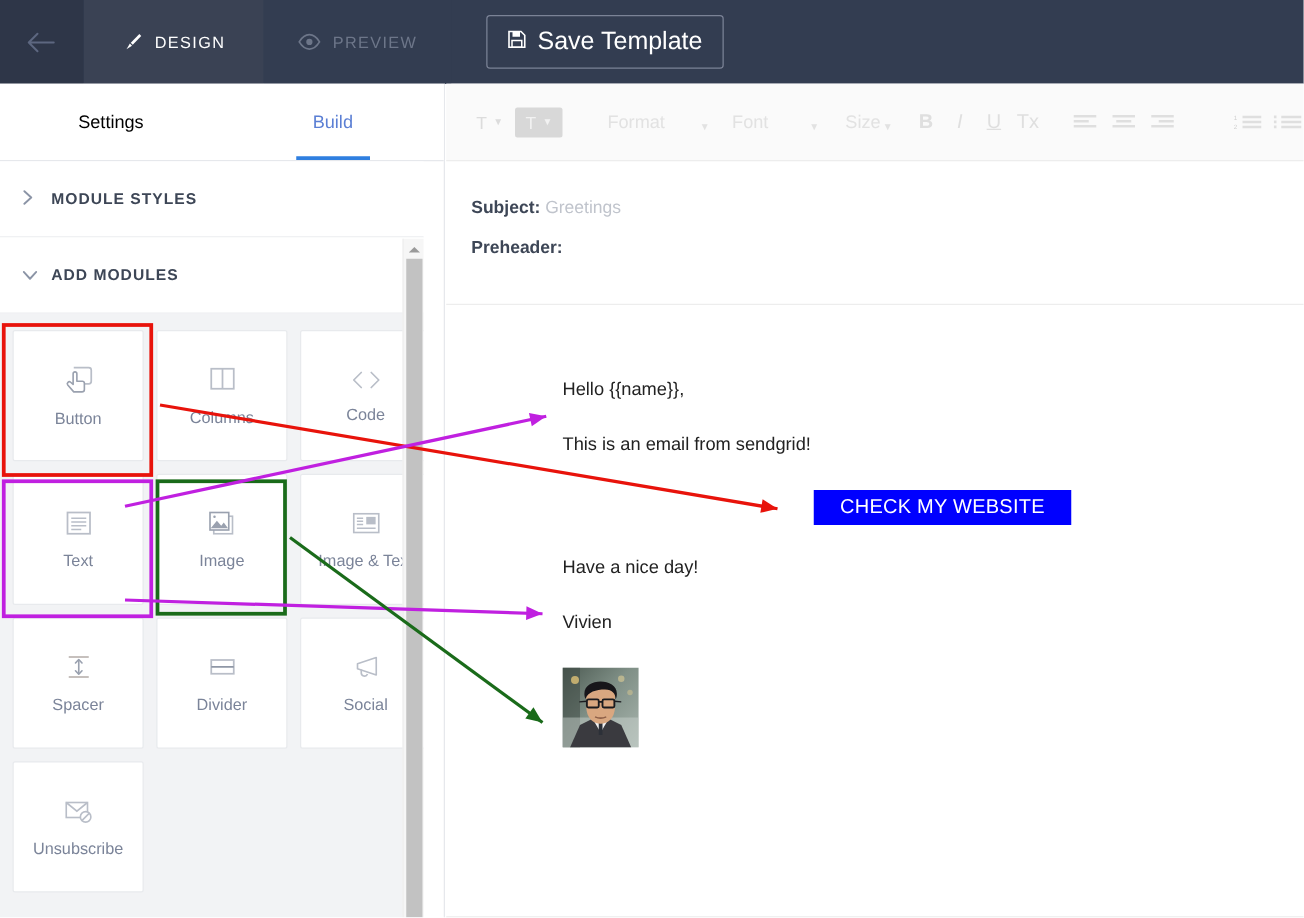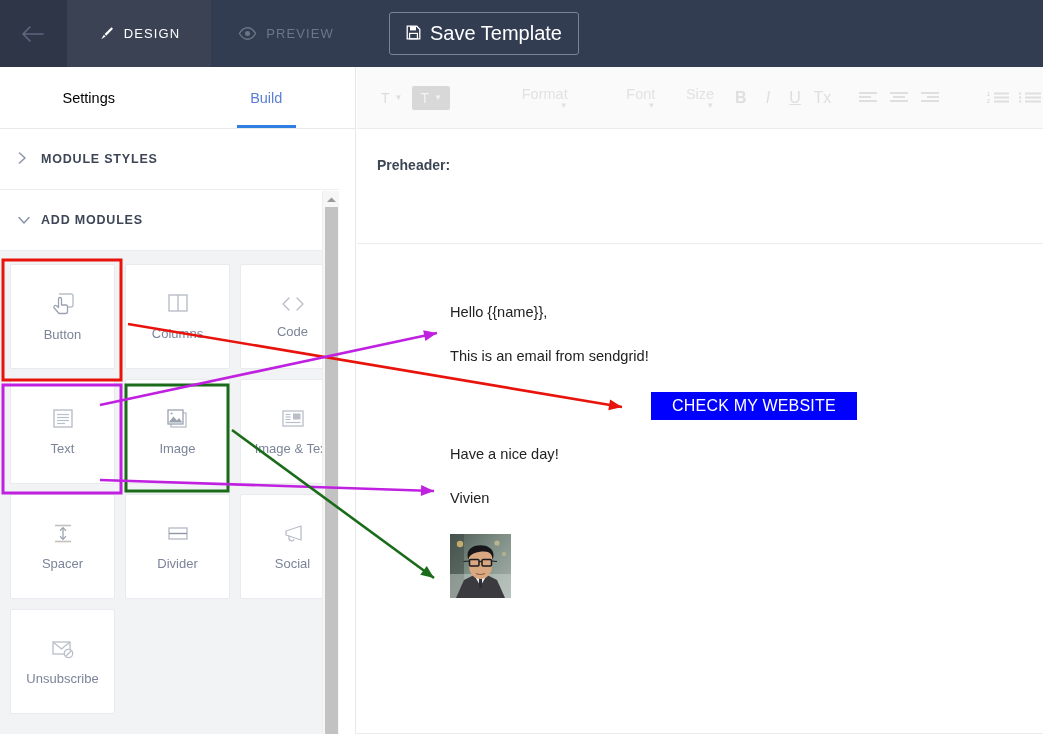--- a/index.html
+++ b/index.html
@@ -107,21 +107,21 @@
   }
   .tb-item {
     display: flex; align-items: center; color: #dcdcdc; user-select: none;
     font-size: 14px; cursor: default;
   }
   .tb-tcolor { gap: 5px; padding: 4px 6px; }
   .tb-tbg { gap: 5px; padding: 4px 8px; background: #d8d8d8; color: #f2f2f2; border-radius: 2px; margin-left: 4px;}
   .caret { font-size: 8px; line-height: 1; }
   .tb-select {
     display:flex; align-items:flex-end; justify-content:space-between;
-    color: #e2e2e2; font-size: 14.5px; flex-direction: column;
+    color: #e2e2e2; font-size: 14.5px;
   }
   .tb-btn {
     width: 28px; height: 28px; display:flex; align-items:center; justify-content:center;
     color: #dfdfdf; font-size: 16px; font-weight: bold;
   }
   .tb-icon { width: 30px; height: 26px; display:flex; align-items:center; justify-content:center; }
 
   .email-head { padding: 28px 0 0 20px; }
   .email-meta { font-size: 14px; color: #3d4656; margin-bottom: 16px; }
   .email-meta b { font-weight: bold; }
@@ -454,20 +454,24 @@
           <rect x="0" y="5.4" width="2.2" height="2.2" fill="#dfdfdf"></rect>
           <rect x="0" y="9.4" width="2.2" height="2.2" fill="#dfdfdf"></rect>
           <line x1="6" y1="2.5" x2="22" y2="2.5" stroke="#dfdfdf" stroke-width="2"></line>
           <line x1="6" y1="6.5" x2="22" y2="6.5" stroke="#dfdfdf" stroke-width="2"></line>
           <line x1="6" y1="10.5" x2="22" y2="10.5" stroke="#dfdfdf" stroke-width="2"></line>
         </svg>
       </div>
     </div>
 
     <div class="email-head">
+      <div class="email-meta">
+        <b>Subject:</b>
+        <span class="val">Greetings</span>
+      </div>
       <div class="email-meta">
         <b>Preheader:</b>
         <span class="val"></span>
       </div>
     </div>
     <div class="head-rule"></div>
 
     <div class="email-body">
       <div class="eb-inner">
         <div class="eb-line">Hello {{name}},</div>

